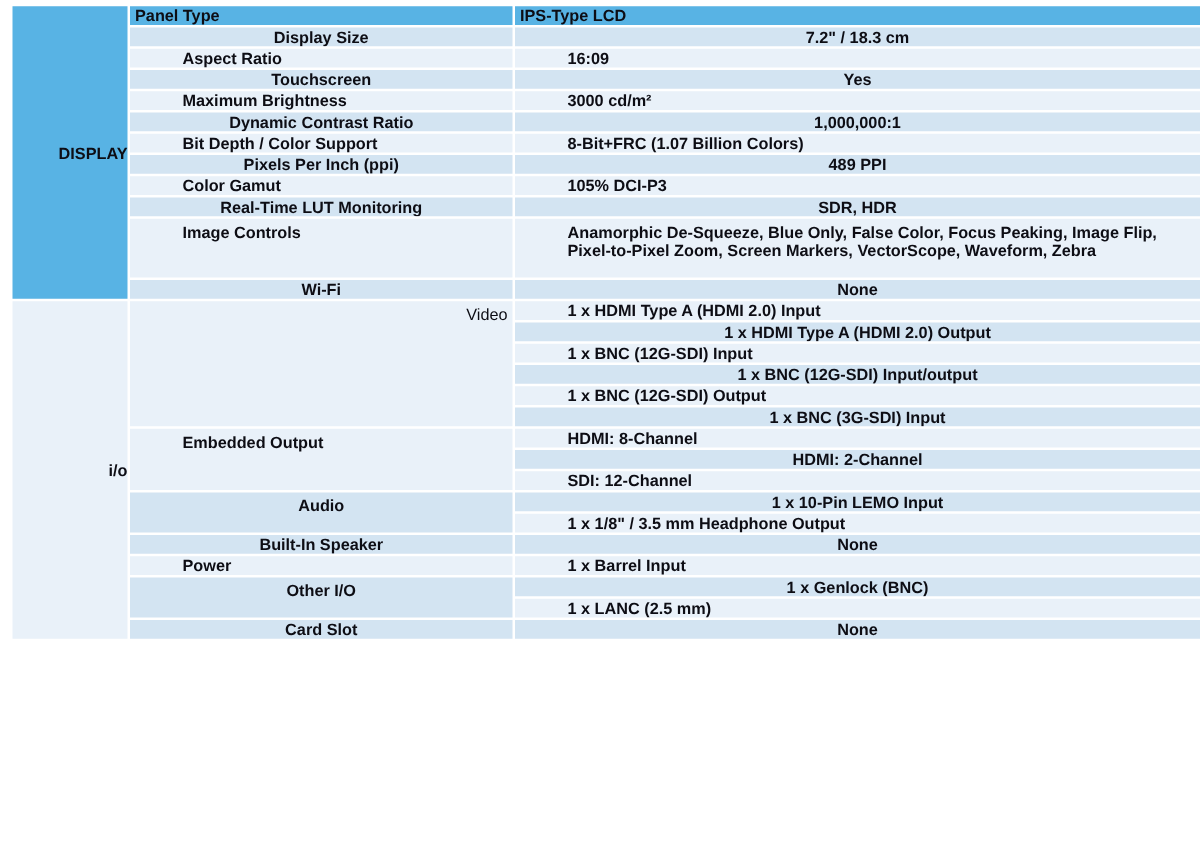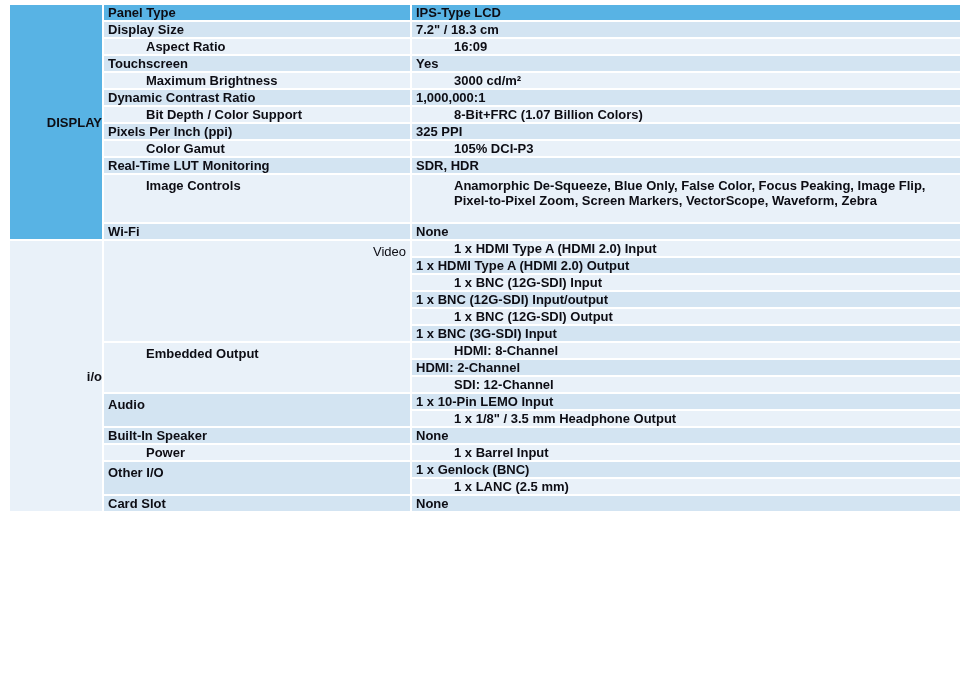--- a/index.html
+++ b/index.html
@@ -29,21 +29,21 @@
     font-weight: bold;
     color: var(--text, #0d0d14);
     height: 14px;
     line-height: 15px;
     padding: 0 4px 0 4px;
     vertical-align: middle;
     overflow: hidden;
     word-wrap: break-word;
   }
   td.bg-blue  { background: var(--blue,  #58b3e4); }
-  td.bg-dark  { background: var(--dark,  #d3e4f2); }
+  td.bg-dark  { background: var(--dark,  #d3e4f2); text-align: center; }
   td.bg-light { background: var(--light, #e9f1f9); padding-left: 42px; }
   td.section-cell {
     text-align: right;
     vertical-align: middle;
     padding: 0;
   }
   td.group-label {
     vertical-align: top;
     padding-top: 3px;
   }
@@ -93,21 +93,21 @@
         <tr>
           <td rowspan="1" class="bg-dark">Dynamic Contrast Ratio</td>
           <td class="bg-dark">1,000,000:1</td>
         </tr>
         <tr>
           <td rowspan="1" class="bg-light">Bit Depth / Color Support</td>
           <td class="bg-light">8-Bit+FRC (1.07 Billion Colors)</td>
         </tr>
         <tr>
           <td rowspan="1" class="bg-dark">Pixels Per Inch (ppi)</td>
-          <td class="bg-dark">325 PPI</td>
+          <td class="bg-dark">489 PPI</td>
         </tr>
         <tr>
           <td rowspan="1" class="bg-light">Color Gamut</td>
           <td class="bg-light">105% DCI-P3</td>
         </tr>
         <tr>
           <td rowspan="1" class="bg-dark">Real-Time LUT Monitoring</td>
           <td class="bg-dark">SDR, HDR</td>
         </tr>
         <tr class="tall">

